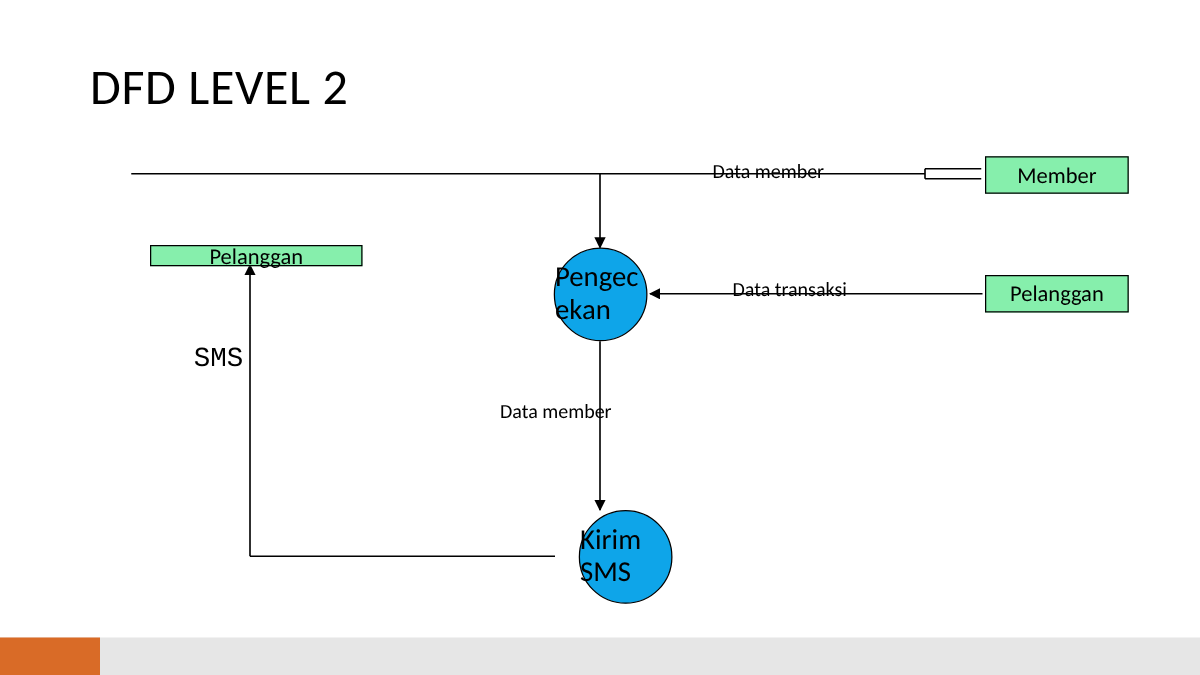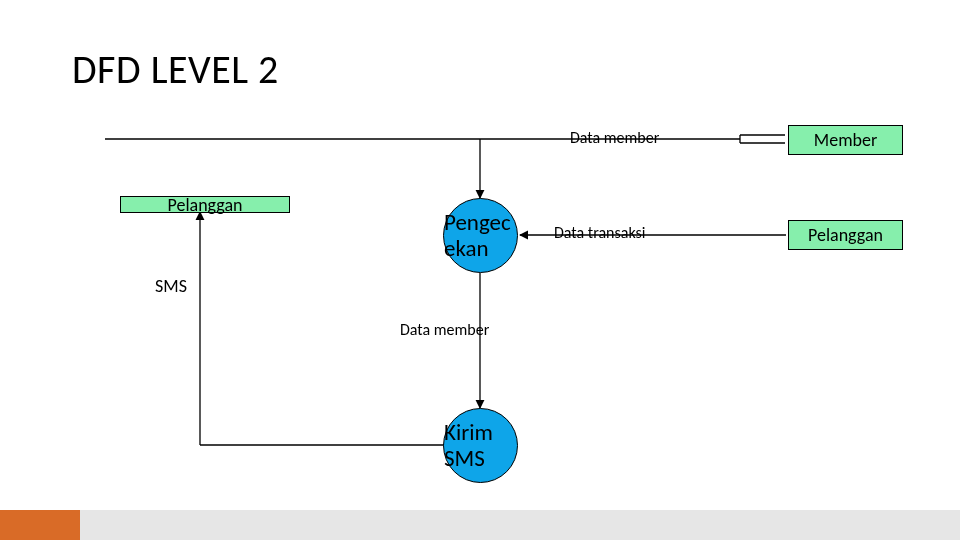--- a/index.html
+++ b/index.html
@@ -70,21 +70,22 @@
     line-height: 1.1;
     box-sizing: border-box;
   }
   .flow-label {
     position: absolute;
     font-size: 16px;
     white-space: nowrap;
   }
   .flow-label-sms{
     position: absolute;
-    font-size: 18px;
+    font-size: 22px;
+    font-family: Liberation Mono, monospace;
   }
   svg.overlay {
     position: absolute;
     left: 0;
     top: 0;
     width: 960px;
     height: 540px;
     pointer-events: none;
   }
 </style>
@@ -128,27 +129,27 @@
 </div>
 
 <div class="entity" style="left:788px; top:220px; width:115px; height:30px;">
   <span>Pelanggan</span>
 </div>
 
 <div class="process" style="left:443px; top:198px; width:75px; height:75px;">
   <span>Pengec ekan</span>
 </div>
 
-<div class="process" style="left:443px; top:408px; width:75px; height:75px;">
+<div class="process" style="left:463px; top:408px; width:75px; height:75px;">
   <span>Kirim SMS</span>
 </div>
 
 <div class="flow-label" style="left:570px; top:128px;">Data member</div>
 
-<div class="flow-label" style="left:554px; top:223px;">Data transaksi</div>
+<div class="flow-label" style="left:586px; top:223px;">Data transaksi</div>
 
 <div class="flow-label" style="left:400px; top:320px;">Data member</div>
 
 <div class="flow-label-sms" style="left:155px; top:275px;">SMS</div>
 
 <div class="footer-bar">
   <div class="grey"></div>
   <div class="orange"></div>
 </div>
 

